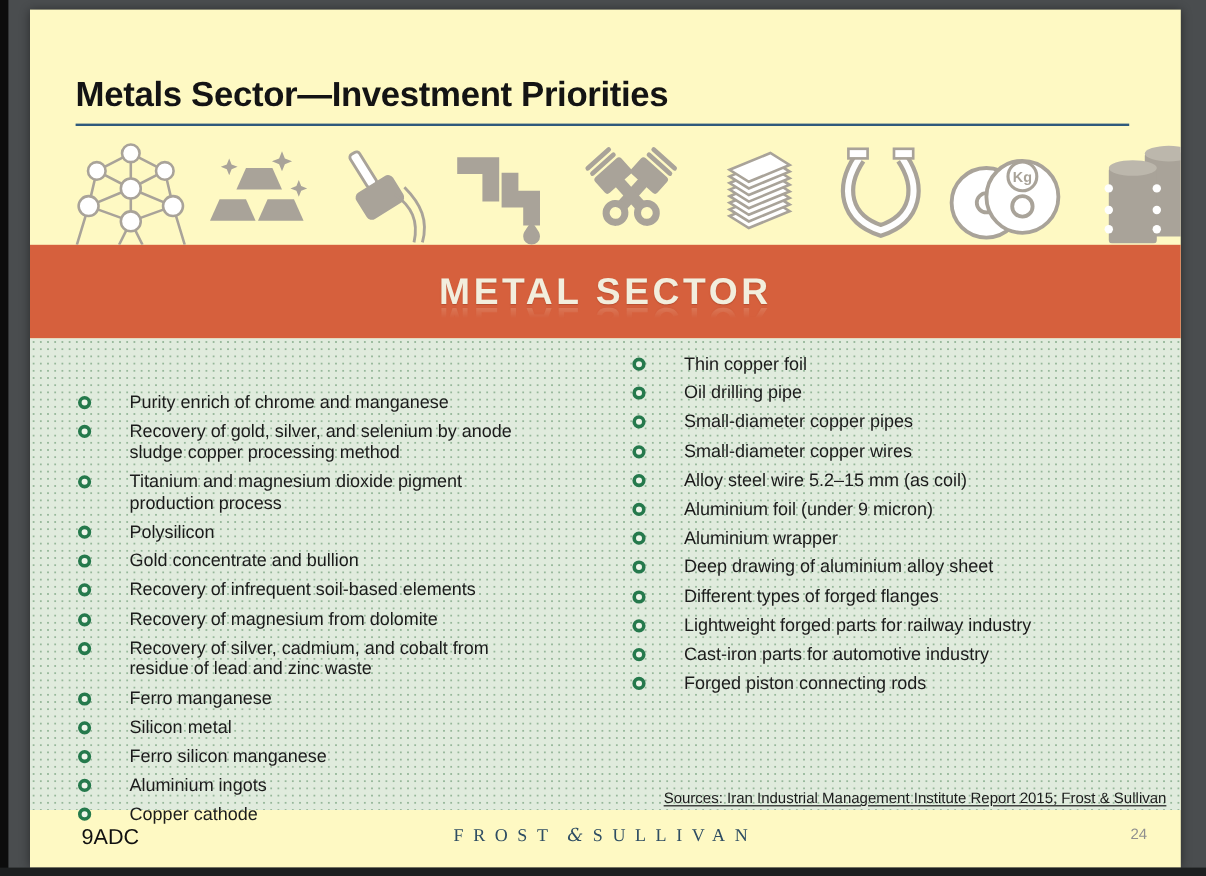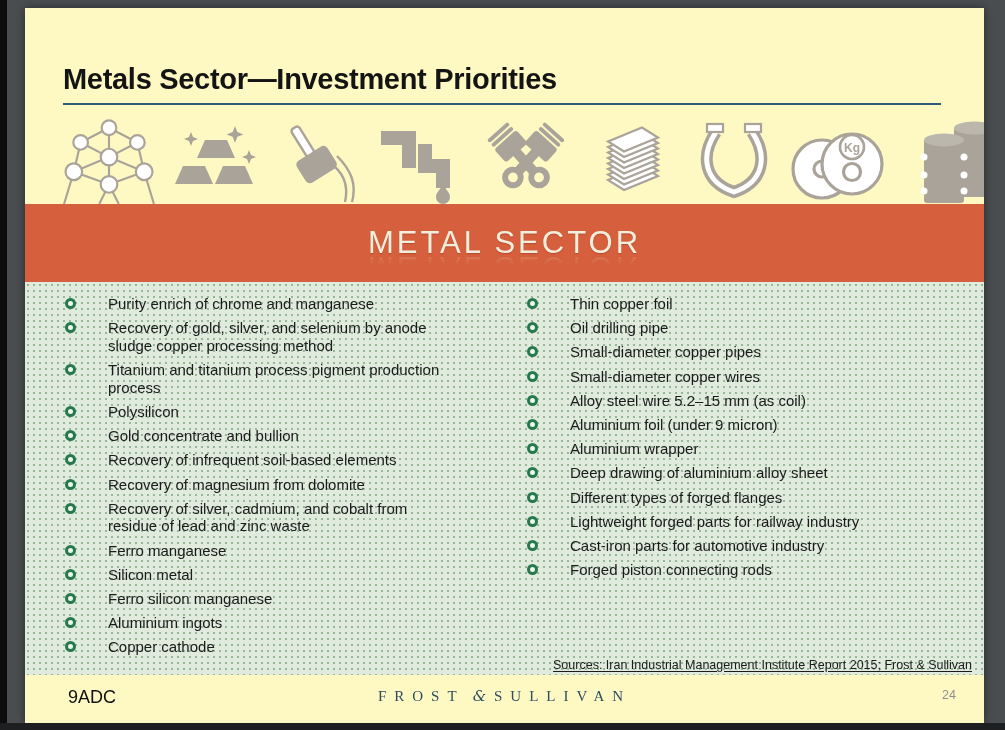--- a/index.html
+++ b/index.html
@@ -22,32 +22,32 @@
   .icons-row{
     margin-top:13px;height:86px;display:flex;align-items:center;
     justify-content:space-between;padding-left:34px;
   }
   .icon{display:block;}
   .icon:last-child{margin-right:-20px;}
   .banner{
     height:78px;background:#d6603d;display:flex;align-items:center;justify-content:center;
   }
   .banner-label{
-    font-size:31px;font-weight:normal;letter-spacing:3px;color:#f2eedd;
+    font-size:31px;font-weight:bold;letter-spacing:3px;color:#f2eedd;
     text-shadow:0 1px 1px rgba(120,40,20,.35);
     -webkit-box-reflect:below -12px linear-gradient(transparent 55%, rgba(255,255,255,.30));
   }
   .green-panel{
     height:393px;position:relative;display:flex;
     background-color:#e0ebdd;
     background-image:radial-gradient(rgba(60,120,72,.45) 0.9px, transparent 1px);
     background-size:6px 6px;
   }
   .col{padding-top:13px;}
-  .col-left{margin-left:40px;width:462px;}
+  .col-left{margin-left:40px;width:462px;margin-top:32px;}
   .col-right{width:440px;}
   ul.bullet-list{list-style:none;margin:0;padding:0;}
   ul.bullet-list li{
     display:flex;align-items:flex-start;margin-bottom:6.5px;
     font-size:15px;line-height:1.18;color:#1b1b1b;
   }
   .bullet{
     flex:0 0 auto;width:11px;height:11px;box-sizing:border-box;
     border:3.2px solid #25794c;border-radius:50%;background:#eef5ea;
     margin-top:3px;margin-right:32px;
@@ -210,21 +210,21 @@
         <li>
             <span class="bullet"></span>
             <span class="li-text">Purity enrich of chrome and manganese</span>
           </li>
         <li>
             <span class="bullet"></span>
             <span class="li-text">Recovery of gold, silver, and selenium by anode sludge copper processing method</span>
           </li>
         <li>
             <span class="bullet"></span>
-            <span class="li-text">Titanium and titanium process pigment production process</span>
+            <span class="li-text">Titanium and magnesium dioxide pigment production process</span>
           </li>
         <li>
             <span class="bullet"></span>
             <span class="li-text">Polysilicon</span>
           </li>
         <li>
             <span class="bullet"></span>
             <span class="li-text">Gold concentrate and bullion</span>
           </li>
         <li>

